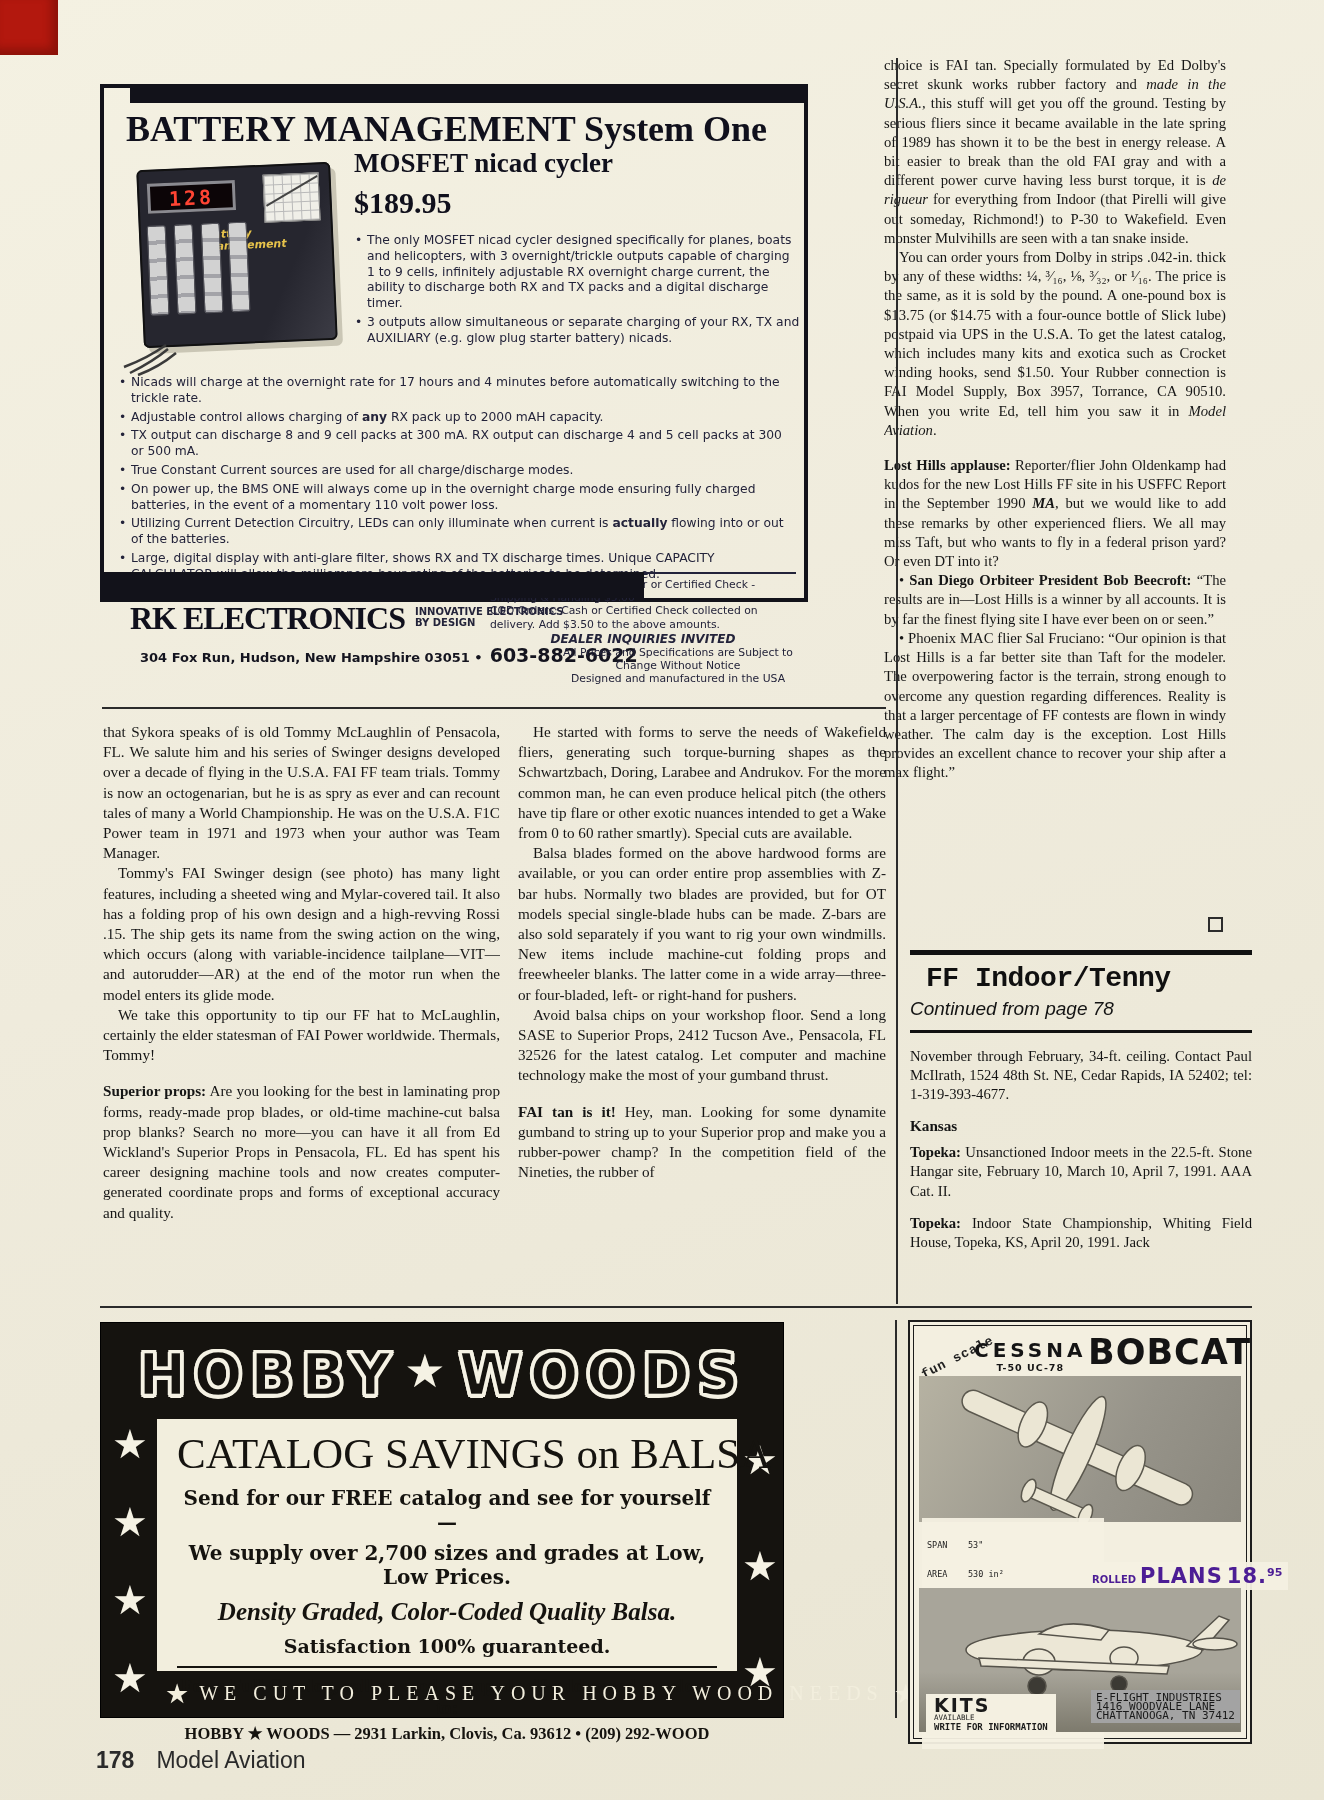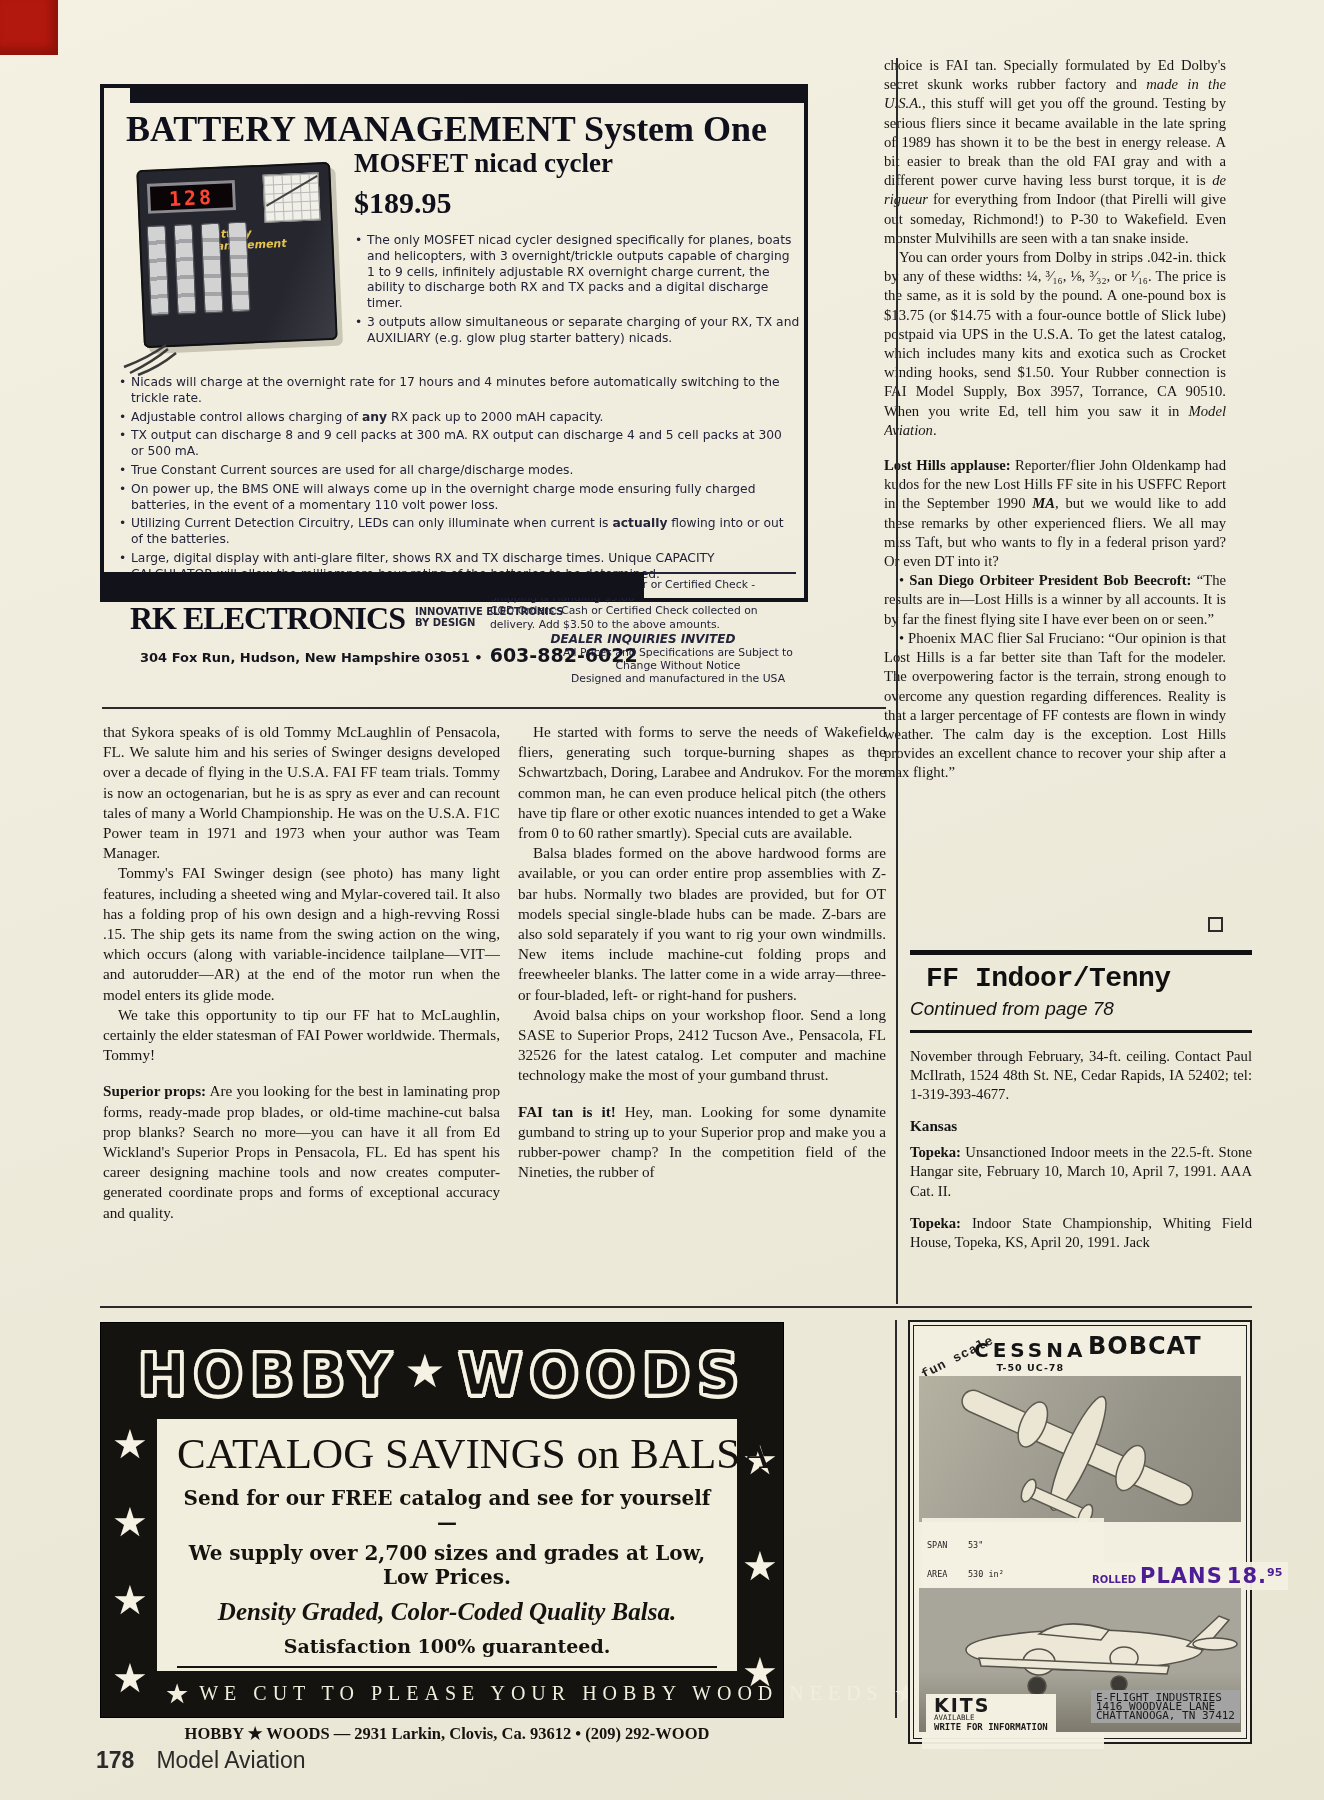--- a/index.html
+++ b/index.html
@@ -104,21 +104,21 @@
 
   
   .cb{position:absolute;left:908px;top:1320px;width:344px;height:424px;background:#f3efe0;
         border:2px solid #1c1c1c;box-sizing:border-box;outline:1px solid #1c1c1c;outline-offset:-6px;}
   .cb-fun{position:absolute;left:8px;top:28px;transform:rotate(-27deg);
         font-family:"Liberation Mono",monospace;font-weight:bold;font-size:13px;letter-spacing:1px;color:#202020;}
   .cb-brand{position:absolute;left:64px;top:16px;text-align:center;color:#141414;}
   .cb-brand .b{font-family:"DejaVu Sans",sans-serif;font-weight:bold;font-size:20px;letter-spacing:4px;}
   .cb-models{font-family:"DejaVu Sans",sans-serif;font-weight:bold;font-size:9.5px;letter-spacing:1px;}
   .cb-name{position:absolute;left:178px;top:10px;font-family:"DejaVu Sans",sans-serif;font-weight:bold;
-        font-size:24px;letter-spacing:1px;color:#141414;}
+        font-size:35px;letter-spacing:1px;color:#141414;}
   .cb-photo1{position:absolute;left:9px;top:54px;width:322px;height:146px;overflow:hidden;
         background:linear-gradient(120deg,#b6b2a2,#97948a 60%,#8a877d);}
   .cb-photo2{position:absolute;left:9px;top:266px;width:322px;height:144px;overflow:hidden;
         background:linear-gradient(#a8a59a 58%,#7d7a6d);}
   .cb-specs{position:absolute;left:12px;top:196px;width:182px;box-sizing:border-box;padding:3px 5px;
         background:rgba(244,240,225,.95);font-family:"DejaVu Sans Mono",monospace;font-size:8.5px;line-height:9.8px;
         white-space:pre;color:#222;}
   .cb-plans{position:absolute;left:176px;top:240px;padding:2px 6px;background:rgba(244,240,225,.95);
         white-space:nowrap;color:#4c1d95;}
   .cb-plans .sm{font-family:"DejaVu Sans",sans-serif;font-weight:bold;font-size:10px;margin-right:4px;}

